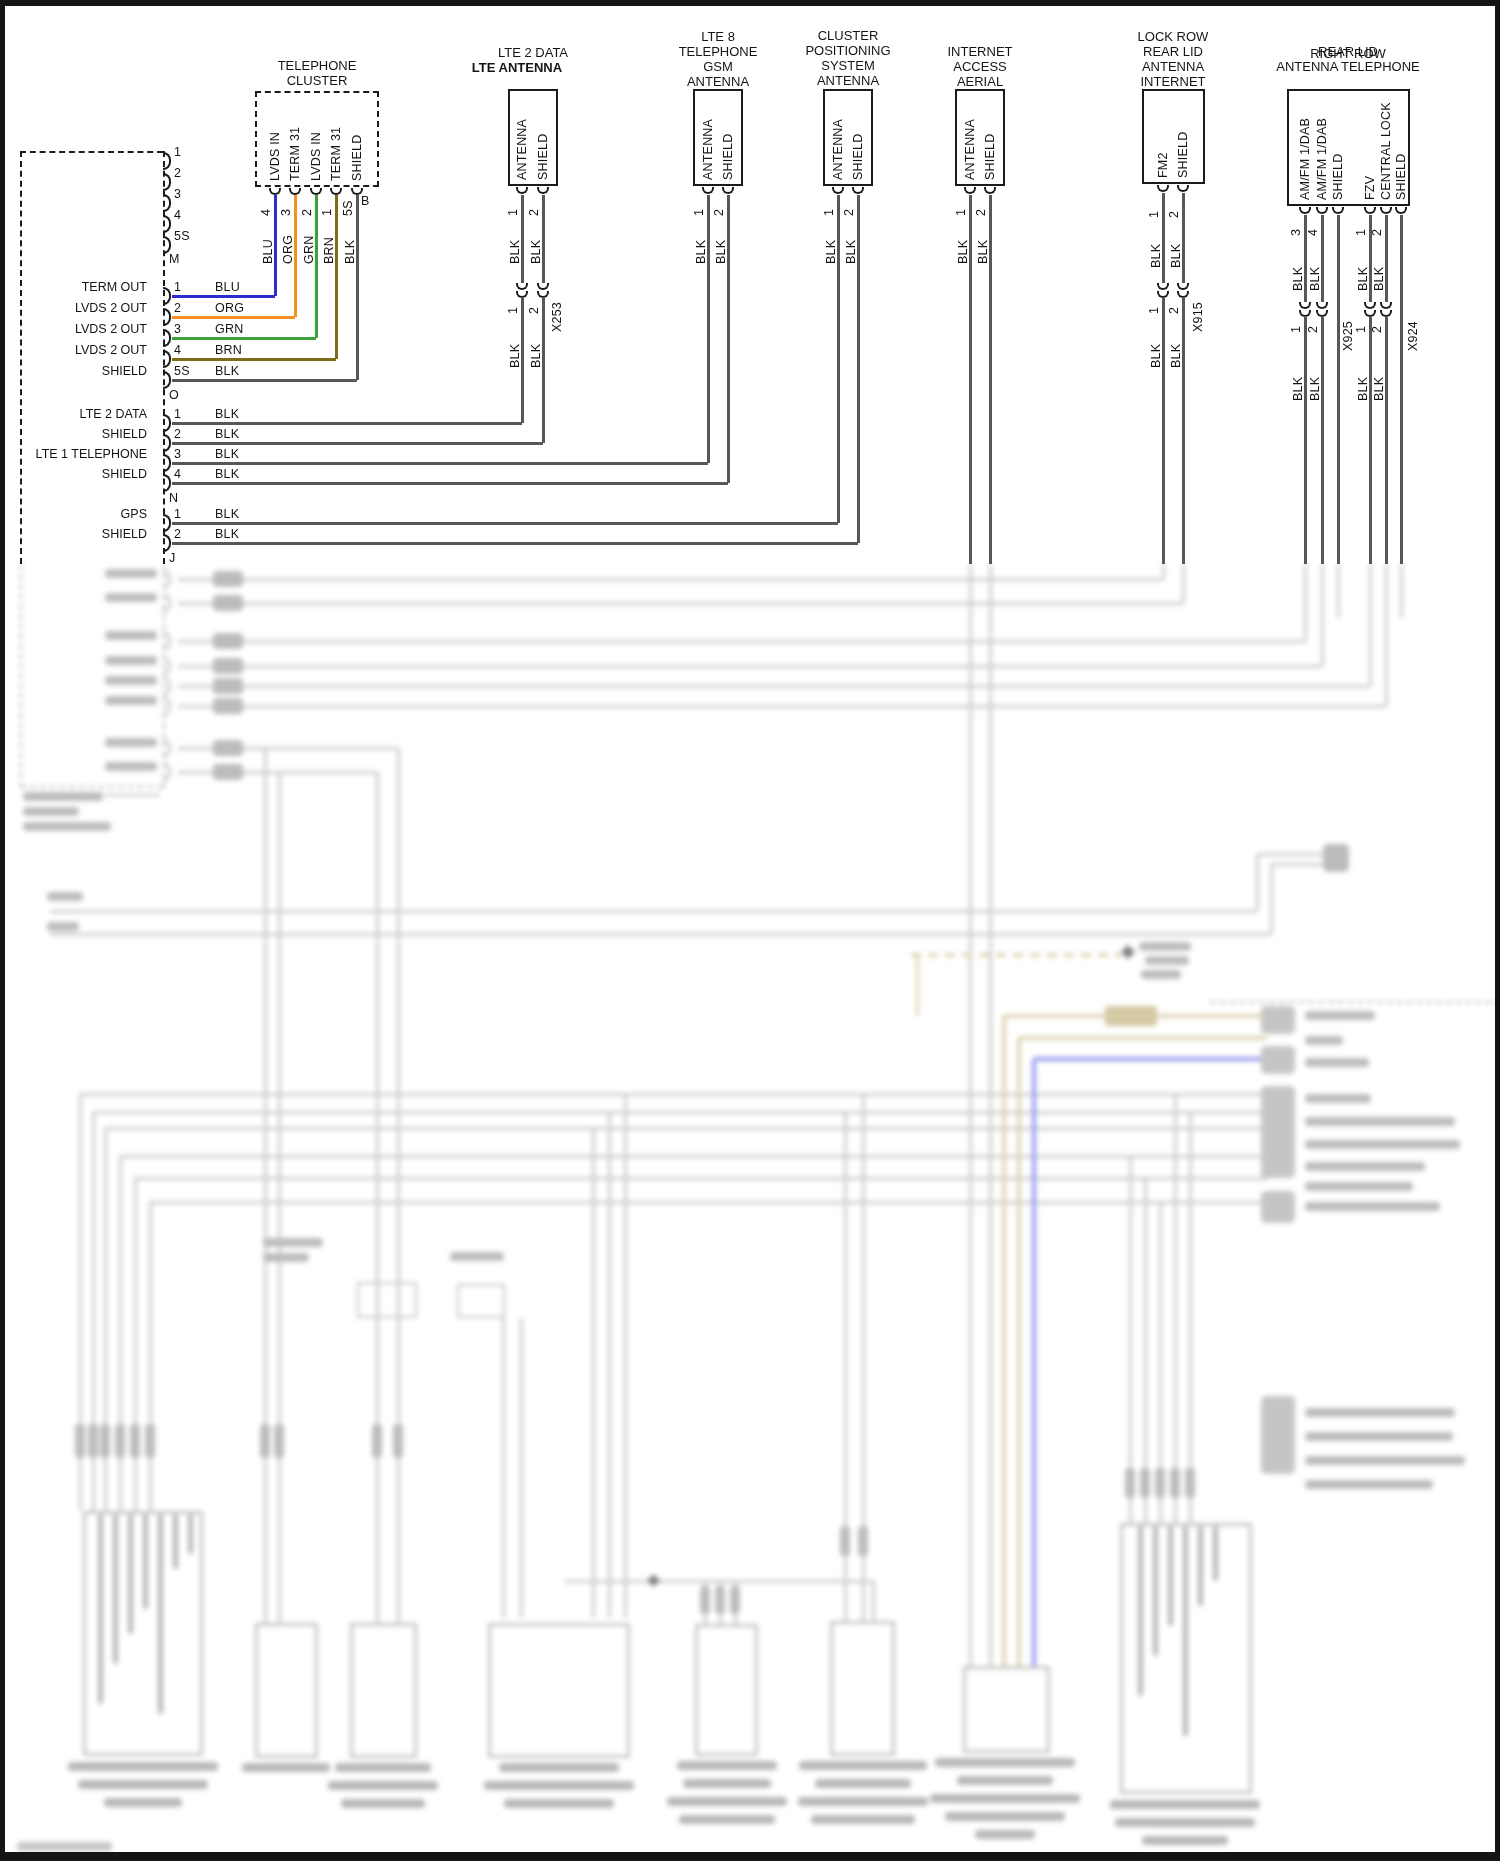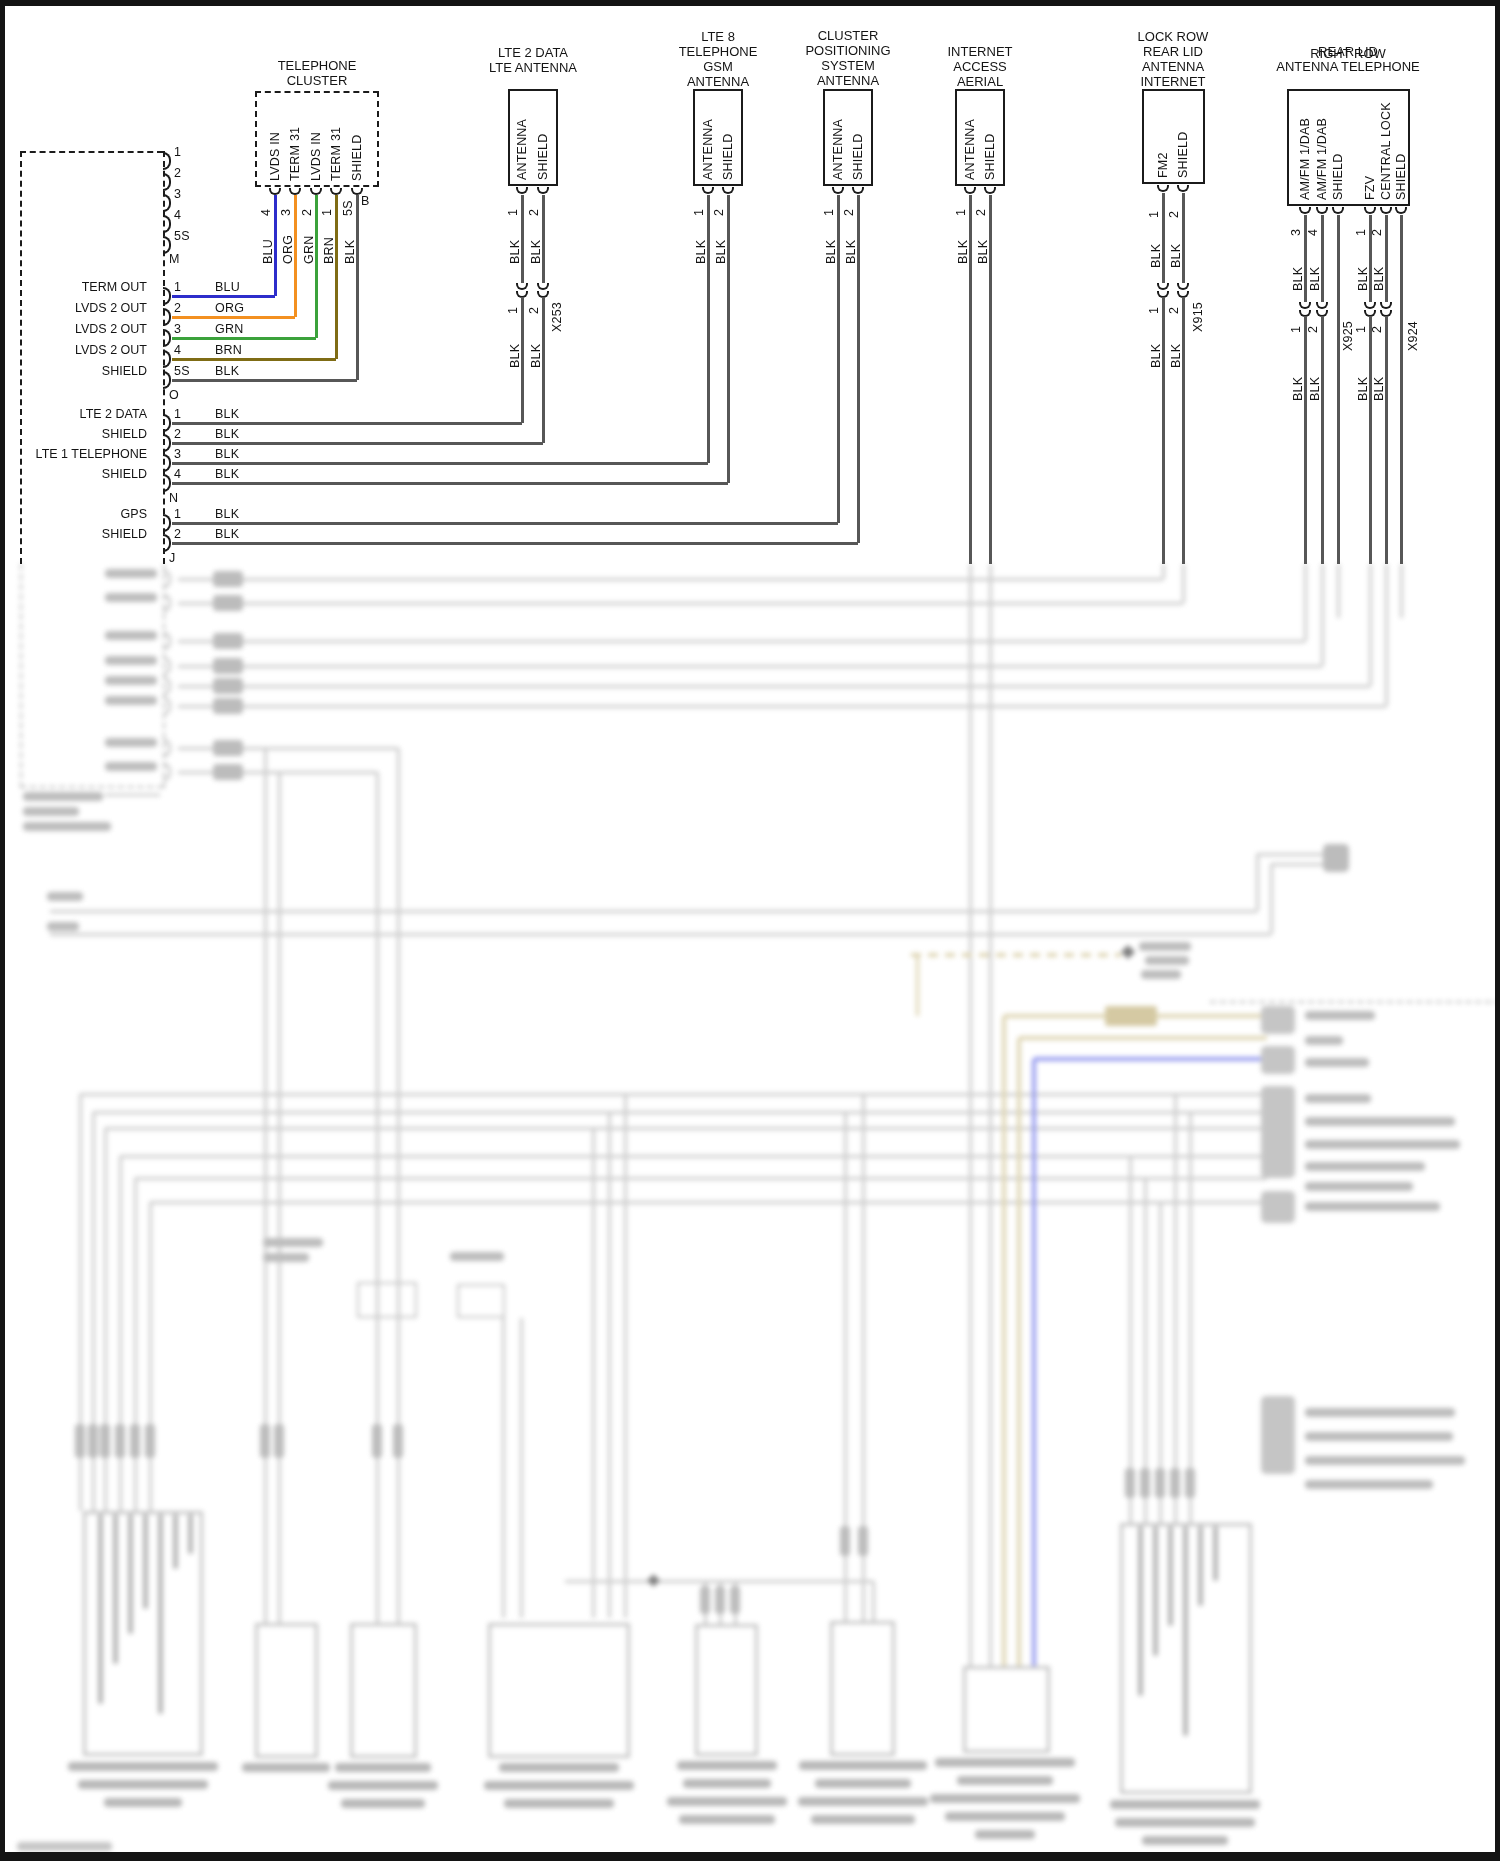--- a/index.html
+++ b/index.html
@@ -299,21 +299,21 @@
       <div class="vt" style="left: 324px; top: 175px;">TERM 31</div>
       <div style="position: absolute; left: 325px; top: 182px; width: 12px; height: 7px; border-top: none; border-right: 2px solid rgb(27, 27, 27); border-bottom: 2px solid rgb(27, 27, 27); border-left: 2px solid rgb(27, 27, 27); border-image: initial; border-radius: 0px 0px 10px 10px; box-sizing: border-box;"></div>
       <div class="vt" style="left: 315px; top: 210px;">1</div>
       <div class="vt" style="left: 317px; top: 258px;">BRN</div>
       <div class="vt" style="left: 345px; top: 175px;">SHIELD</div>
       <div style="position: absolute; left: 346px; top: 182px; width: 12px; height: 7px; border-top: none; border-right: 2px solid rgb(27, 27, 27); border-bottom: 2px solid rgb(27, 27, 27); border-left: 2px solid rgb(27, 27, 27); border-image: initial; border-radius: 0px 0px 10px 10px; box-sizing: border-box;"></div>
       <div class="vt" style="left: 336px; top: 210px;">5S</div>
       <div class="vt" style="left: 338px; top: 258px;">BLK</div>
       <div class="ht" style="left: 356px; top: 188px;">B</div>
       <div class="tl" style="left: 408px; top: 39px;">LTE 2 DATA</div>
-      <div class="tl" style="left: 408px; top: 54px;">LTE ANTENNA</div>
+      <div class="tl" style="left: 392px; top: 54px; font-weight: bold;">LTE ANTENNA</div>
       <div style="position: absolute; left: 503px; top: 83px; width: 50px; height: 97px; border: 2px solid rgb(27, 27, 27); box-sizing: border-box;"></div>
       <div class="vt" style="left: 510px; top: 174px;">ANTENNA</div>
       <div style="position: absolute; left: 511px; top: 181px; width: 12px; height: 7px; border-top: none; border-right: 2px solid rgb(27, 27, 27); border-bottom: 2px solid rgb(27, 27, 27); border-left: 2px solid rgb(27, 27, 27); border-image: initial; border-radius: 0px 0px 10px 10px; box-sizing: border-box;"></div>
       <div class="vt" style="left: 501px; top: 210px;">1</div>
       <div class="vt" style="left: 503px; top: 258px;">BLK</div>
       <div class="vt" style="left: 531px; top: 174px;">SHIELD</div>
       <div style="position: absolute; left: 532px; top: 181px; width: 12px; height: 7px; border-top: none; border-right: 2px solid rgb(27, 27, 27); border-bottom: 2px solid rgb(27, 27, 27); border-left: 2px solid rgb(27, 27, 27); border-image: initial; border-radius: 0px 0px 10px 10px; box-sizing: border-box;"></div>
       <div class="vt" style="left: 522px; top: 210px;">2</div>
       <div class="vt" style="left: 524px; top: 258px;">BLK</div>
       <div style="position: absolute; left: 511px; top: 277px; width: 12px; height: 7px; border-top: none; border-right: 2px solid rgb(27, 27, 27); border-bottom: 2px solid rgb(27, 27, 27); border-left: 2px solid rgb(27, 27, 27); border-image: initial; border-radius: 0px 0px 10px 10px; box-sizing: border-box;"></div>

